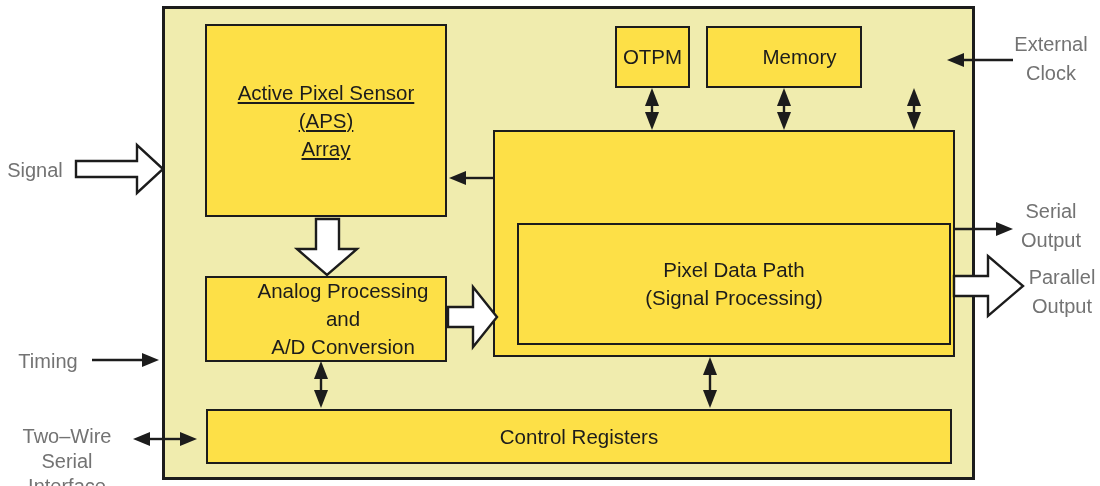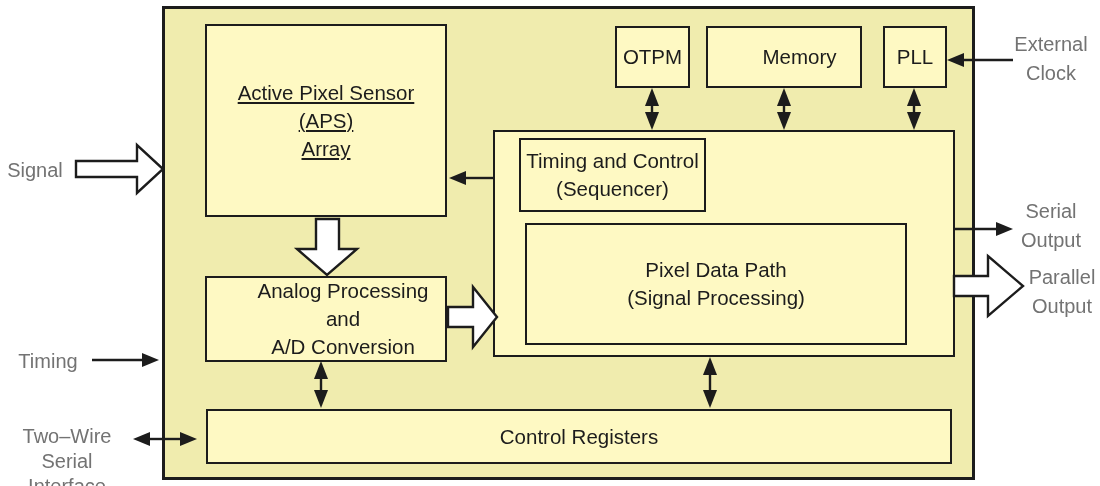--- a/index.html
+++ b/index.html
@@ -7,21 +7,21 @@
     position:relative;width:1100px;height:486px;background:#ffffff;
     font-family:"Liberation Sans","DejaVu Sans",sans-serif;
     color:#1c1c1c;overflow:hidden;
   }
   .chip{
     position:absolute;left:162px;top:6px;width:813px;height:474px;
     background:var(--chip-fill,#f0ecae);border:3px solid var(--line-color,#1c1c1c);
     box-sizing:border-box;
   }
   .block{
-    position:absolute;background:#fef9c3;border:2px solid var(--line-color,#1c1c1c);
+    position:absolute;background:#fde047;border:2px solid var(--line-color,#1c1c1c);
     box-sizing:border-box;display:flex;align-items:center;justify-content:center;
     text-align:center;
   }
   .lbl{
     white-space:pre-line;font-size:20.5px;line-height:28px;color:#1c1c1c;
   }
   .ext-label{
     position:absolute;text-align:center;font-size:20px;line-height:25px;
     white-space:pre-line;color:#737373;
   }
@@ -51,31 +51,24 @@
   </div>
 
   <div class="block" style="left:615px;top:26px;width:75px;height:62px;">
     <span class="lbl">OTPM</span>
   </div>
 
   <div class="block" style="left:706px;top:26px;width:156px;height:62px;padding-left:31px;">
     <span class="lbl">Memory</span>
   </div>
 
-  <div class="block" style="left:883px;top:26px;width:64px;height:62px;">
-    <span class="lbl">PLL</span>
-  </div>
-
-  <div class="block" style="left:519px;top:138px;width:187px;height:74px;">
-    <span class="lbl">Timing and Control
-(Sequencer)</span>
-  </div>
 
 
-  <div class="block" style="left:517px;top:223px;width:382px;height:122px;margin-left:8px;">
+
+  <div class="block" style="left:517px;top:223px;width:434px;height:122px;">
     <span class="lbl">Pixel Data Path
 (Signal Processing)</span>
   </div>
 
   <div class="block" style="left:206px;top:409px;width:746px;height:55px;">
     <span class="lbl">Control Registers</span>
   </div>
 
   <div class="ext-label" style="left:4px;top:158px;width:62px;">Signal</div>
 

